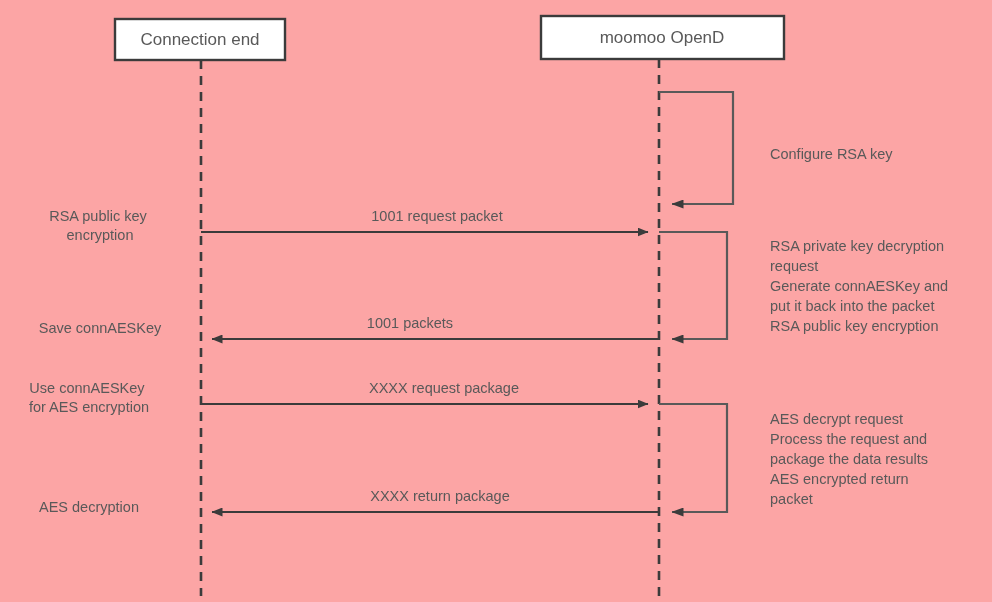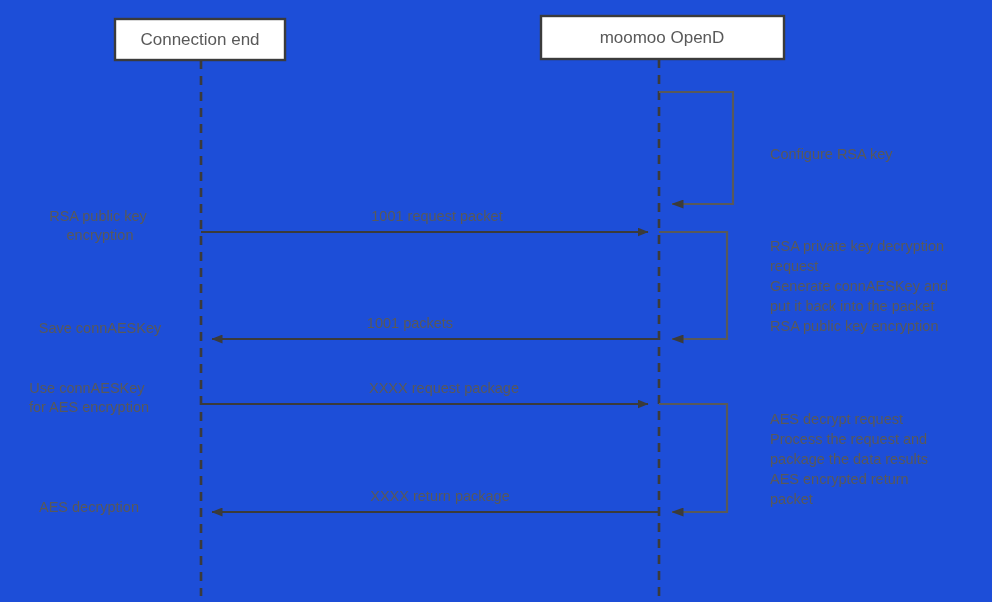--- a/index.html
+++ b/index.html
@@ -7,21 +7,21 @@
     padding: 0;
     background: #ffffff;
   }
   body {
     font-family: "Liberation Sans", sans-serif;
   }
   #diagram-root {
     position: relative;
     width: 992px;
     height: 602px;
-    background: #1d4ed8;
+    background: #fca5a5;
     overflow: hidden;
   }
   #seq-svg {
     position: absolute;
     left: 0;
     top: 0;
     width: 992px;
     height: 602px;
   }
   .participant-label {

